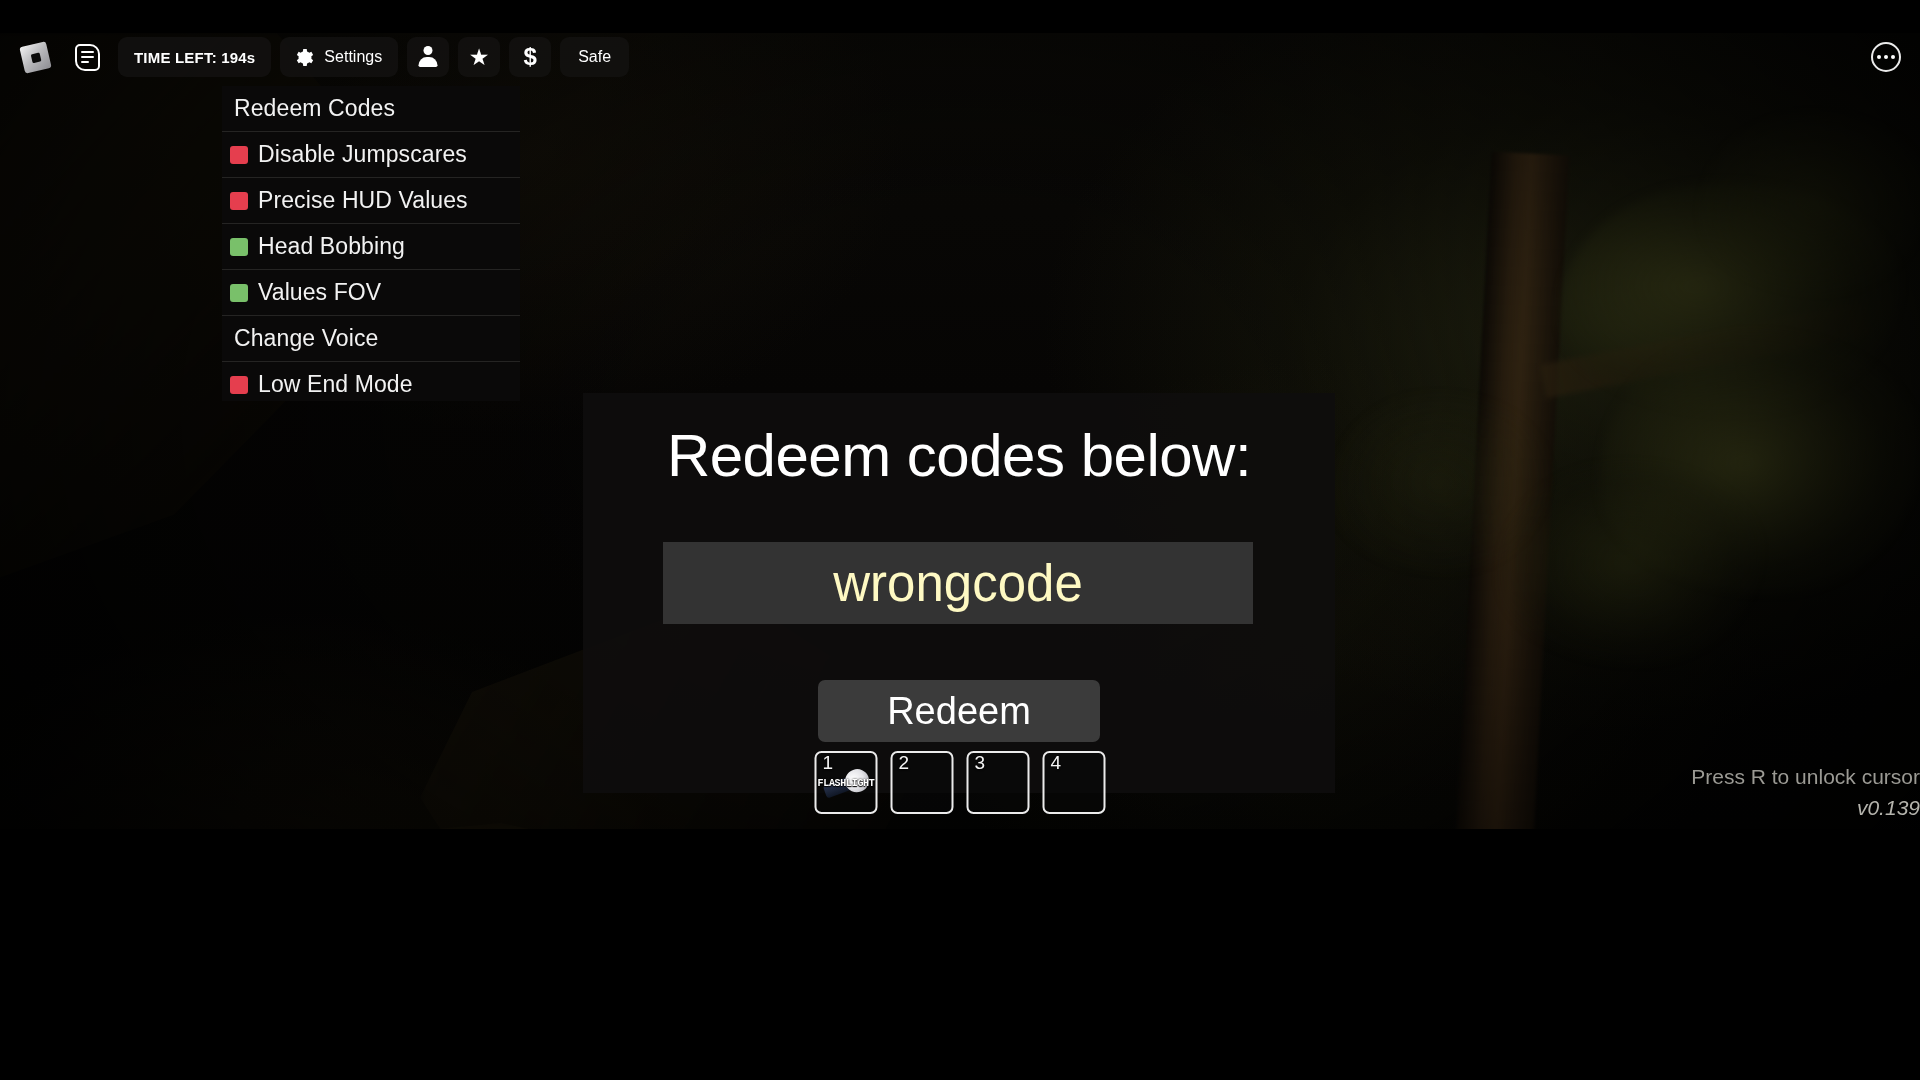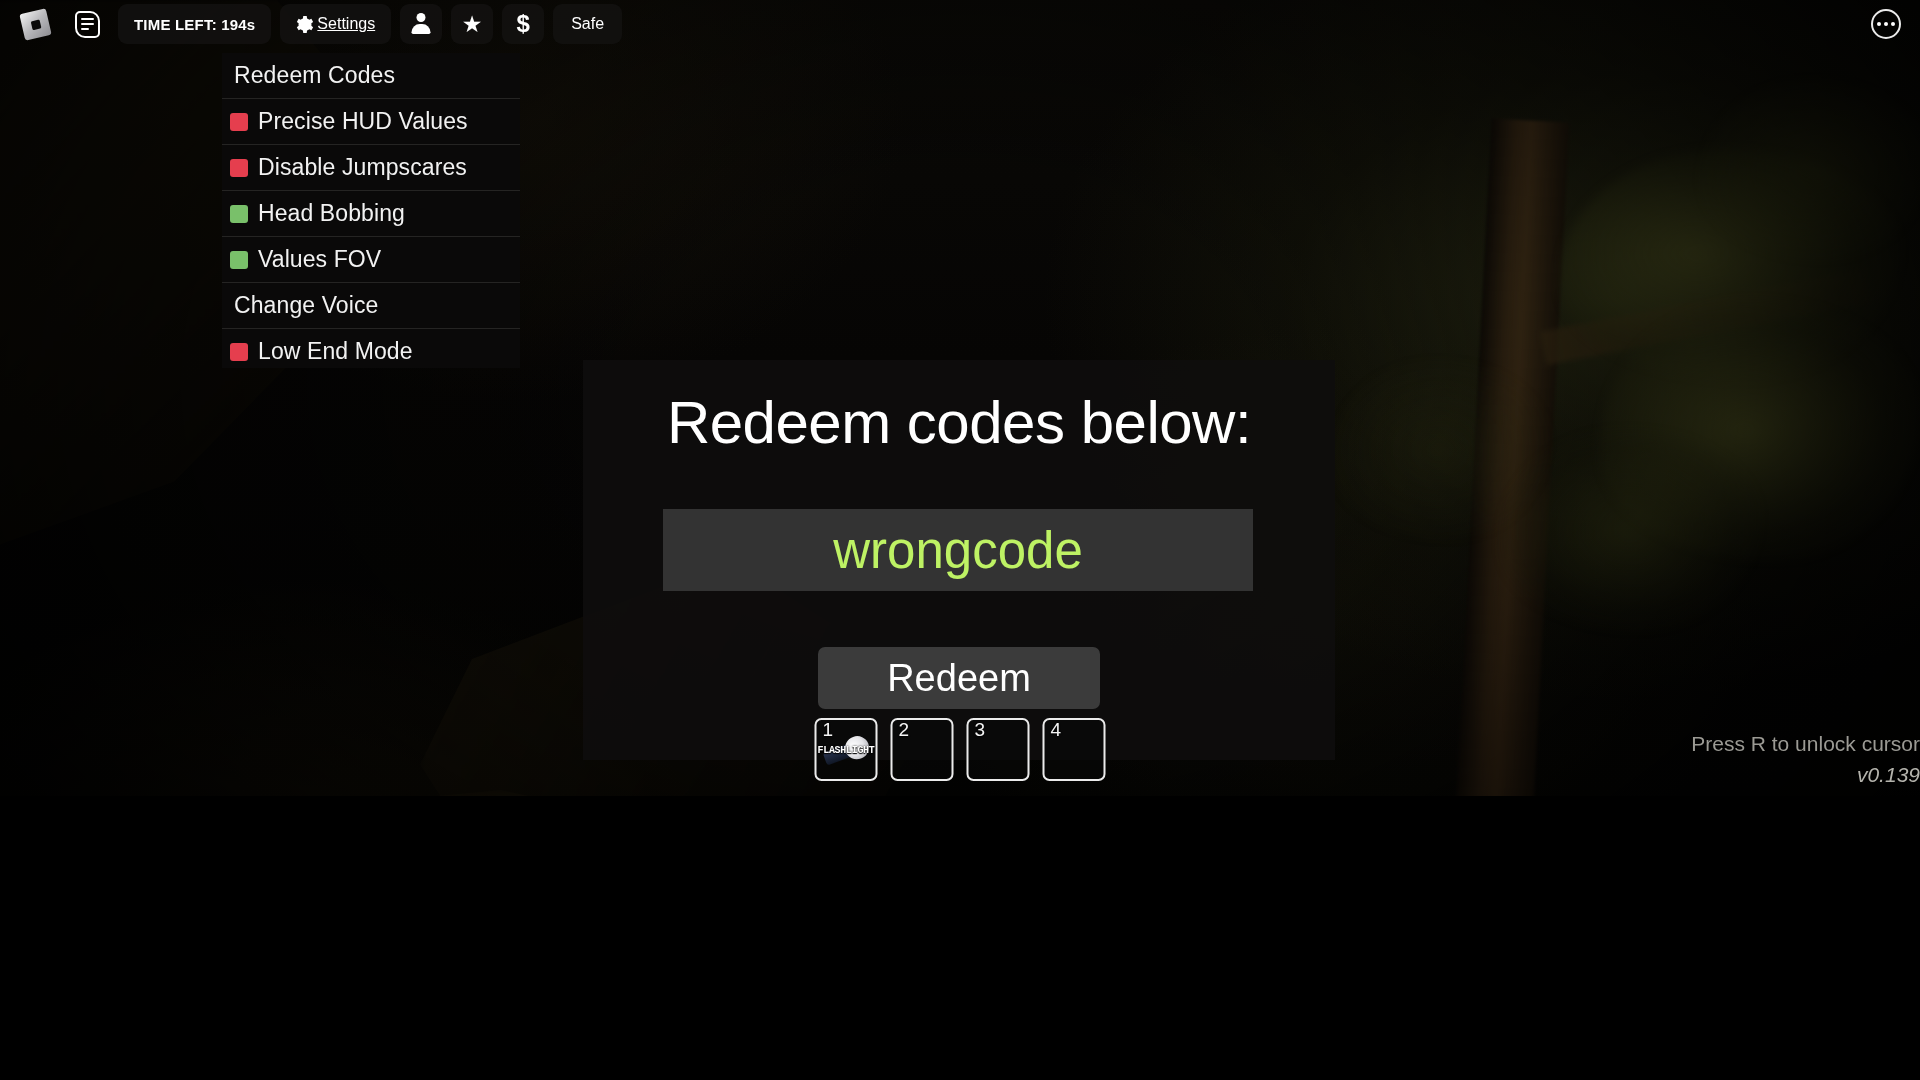--- a/index.html
+++ b/index.html
@@ -8,20 +8,21 @@
     overflow:hidden;
     background:#000;
     font-family:"Liberation Sans", sans-serif;
   }
 
   #screen {
     position:relative;
     width:1920px; height:796px;
     overflow:hidden;
     background:#030302;
+    margin-top:33px;
   }
 
   
   .bg-layer { position:absolute; inset:0; }
 
   .bg-base {
     background:
       radial-gradient(ellipse 780px 540px at 1620px 300px, rgba(74,78,34,0.50) 0%, rgba(38,40,16,0.28) 42%, rgba(0,0,0,0) 74%),
       radial-gradient(ellipse 620px 420px at 1330px 620px, rgba(40,38,18,0.30) 0%, rgba(0,0,0,0) 70%),
       radial-gradient(ellipse 560px 420px at 300px 880px, rgba(44,34,14,0.42) 0%, rgba(0,0,0,0) 72%),
@@ -87,21 +88,21 @@
     height:40px;
     border-radius:9px;
     color:#fff;
     background:rgba(18,17,16,0.88);
     margin-right:9px;
     user-select:none;
   }
   .tb-plain { background:transparent; margin-right:10px; }
   .tb-icon-only { width:42px; }
   .tb-time { padding:0 16px; font-size:15px; font-weight:bold; letter-spacing:0.2px; }
-  .tb-settings { padding:0 16px 0 13px; font-size:16px; gap:3px;text-decoration:underline; }
+  .tb-settings { padding:0 16px 0 13px; font-size:16px; gap:10px; }
   .tb-safe { padding:0 18px; font-size:16px; }
 
   .logo-roblox {
     width:27px; height:27px;
     background:linear-gradient(145deg,#f2f2f2 0%,#b9b9bc 48%,#8d8d92 100%);
     transform:rotate(-13deg);
     border-radius:3px;
     position:relative;
   }
   .logo-roblox::after {
@@ -177,21 +178,21 @@
     color:#fff;
     font-size:60px;
     font-weight:normal;
     letter-spacing:-0.5px;
   }
   #code-input {
     position:absolute; left:80px; top:149px;
     width:590px; height:82px;
     background:#333333;
     display:flex; align-items:center; justify-content:center;
-    color:#bef264;
+    color:#fef9c3;
     font-size:51px;
   }
   #redeem-button {
     position:absolute; left:50%; top:287px; transform:translateX(-50%);
     width:282px; height:62px;
     background:#3b3b3b;
     border-radius:7px;
     display:flex; align-items:center; justify-content:center;
     color:#fff;
     font-size:38px;
@@ -320,25 +321,25 @@
         <span></span>
     </span>
   </div>
 
   <div id="settings-menu">
     <div class="menu-row">
       <span class="label-pad">Redeem Codes</span>
     </div>
     <div class="menu-row">
       <span class="swatch" style="background:#e53e4e"></span>
+      <span>Disable Jumpscares</span>
+    </div>
+    <div class="menu-row">
+      <span class="swatch" style="background:#e53e4e"></span>
       <span>Precise HUD Values</span>
-    </div>
-    <div class="menu-row">
-      <span class="swatch" style="background:#e53e4e"></span>
-      <span>Disable Jumpscares</span>
     </div>
     <div class="menu-row">
       <span class="swatch" style="background:#79c06a"></span>
       <span>Head Bobbing</span>
     </div>
     <div class="menu-row">
       <span class="swatch" style="background:#79c06a"></span>
       <span>Values FOV</span>
     </div>
     <div class="menu-row">

